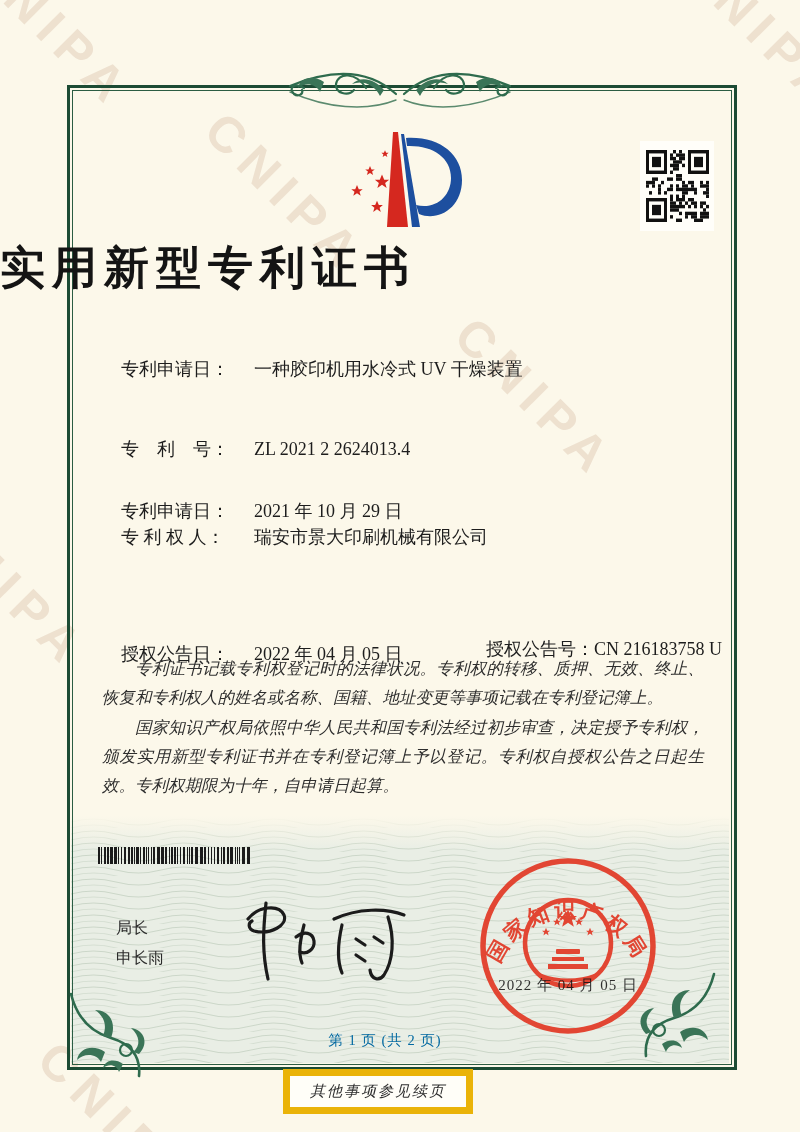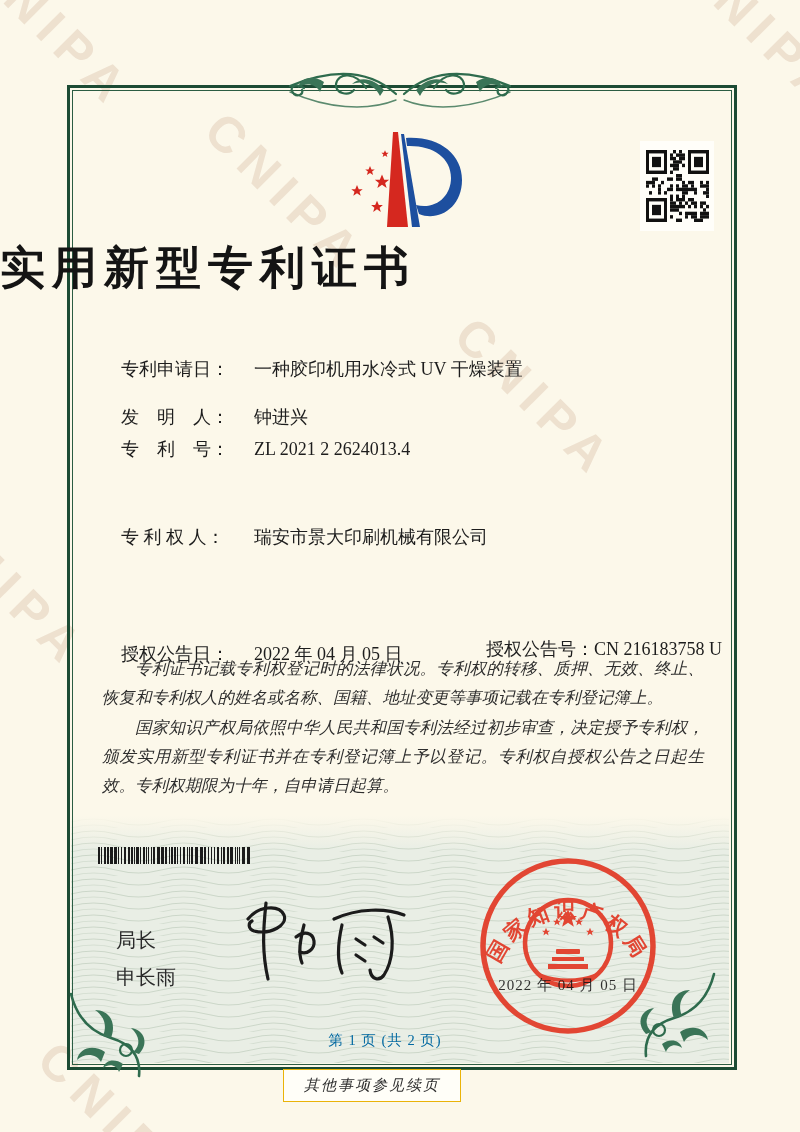--- a/index.html
+++ b/index.html
@@ -47,31 +47,31 @@
   .title{position:absolute;left:0;top:238px;width:100%;text-align:left;
     font-size:45px;font-weight:700;letter-spacing:7px;color:#141414;}
   .frow{position:absolute;left:103px;font-size:18px;color:#1d1d1d;white-space:pre;}
   .frow .lab{display:inline-block;width:133px;white-space:pre;}
   .grant2{position:absolute;left:383px;top:0;white-space:pre;margin-top:16px;}
   .paras{position:absolute;left:102px;top:654px;width:602px;
     font-size:16.5px;line-height:1.78;font-style:italic;color:#2e2e2e;text-align:justify;}
   .paras p{margin:0;text-indent:2em;}
   .barcode{position:absolute;left:98px;top:847px;}
   .signer{position:absolute;left:116px;top:913px;z-index:7;
-    font-family:Liberation Mono, monospace;font-size:20px;color:#2b2b2b;line-height:1.85;margin-top:10px;}
+    font-family:Liberation Sans, sans-serif;font-size:16px;color:#2b2b2b;line-height:1.85;}
   .signature{position:absolute;left:238px;top:891px;z-index:7;}
   .seal{position:absolute;left:477px;top:855px;z-index:8;opacity:0.93;}
   .sealtext{font-size:21px;font-weight:700;letter-spacing:4px;fill:var(--seal-red);
     font-family:"Liberation Serif","DejaVu Serif",serif;}
   .sealdate{position:absolute;left:475px;top:976px;width:186px;z-index:9;text-align:center;
     font-size:15px;letter-spacing:1px;color:rgba(20,20,20,0.88);}
   .pageinfo{position:absolute;left:0;top:1031px;width:770px;text-align:center;z-index:7;
     font-size:14.5px;letter-spacing:1px;color:#0369a1;}
   .contbox{position:absolute;left:283px;top:1069px;z-index:7;
-    background:#fffef8;border:1px solid #eab308;padding:6px 20px;
+    background:#fffef8;border:7px solid #eab308;padding:6px 20px;
     font-size:15px;font-style:italic;letter-spacing:2px;color:#2e2e2e;}
 </style>
 </head>
 <body>
 
 <svg width="0" height="0" style="position:absolute" aria-hidden="true">
   <defs>
     <path id="star" d="M0,-10 L2.94,-3.09 L9.51,-3.09 L4.19,1.18 L6.18,8.09 L0,3.82 L-6.18,8.09 L-4.19,1.18 L-9.51,-3.09 L-2.94,-3.09 Z"></path>
     <g id="scrollhalf">
       <path class="orn-s" d="M4,30 C28,8 62,2 110,22"></path>
@@ -277,25 +277,25 @@
         <rect x="18" y="42" width="3" height="21" fill="#111"></rect>
         <rect x="6" y="48" width="9" height="9" fill="#111"></rect>
       </svg>
   </div>
 
   <div class="title">实用新型专利证书</div>
 
   <div class="frow" style="top:336px">
     <span class="lab">专利申请日：</span><span>一种胶印机用水冷式 UV 干燥装置</span>
   </div>
-  <div class="frow" style="top:384px">
-    <span class="lab">发　明　人：</span><span>钟进兴</span>
-  </div>
   <div class="frow" style="top:416px">
     <span class="lab">专　利　号：</span><span>ZL 2021 2 2624013.4</span>
+  </div>
+  <div class="frow" style="top:478px">
+    <span class="lab">专利申请日：</span><span>2021 年 10 月 29 日</span>
   </div>
   <div class="frow" style="top:504px">
     <span class="lab">专 利 权 人：</span><span>瑞安市景大印刷机械有限公司</span>
   </div>
   <div class="frow" style="top:621px">
     <span class="lab">授权公告日：</span><span>2022 年 04 月 05 日</span>
     <span class="grant2"><span>授权公告号：</span><span>CN 216183758 U</span></span>
   </div>
 
   <div class="paras">

